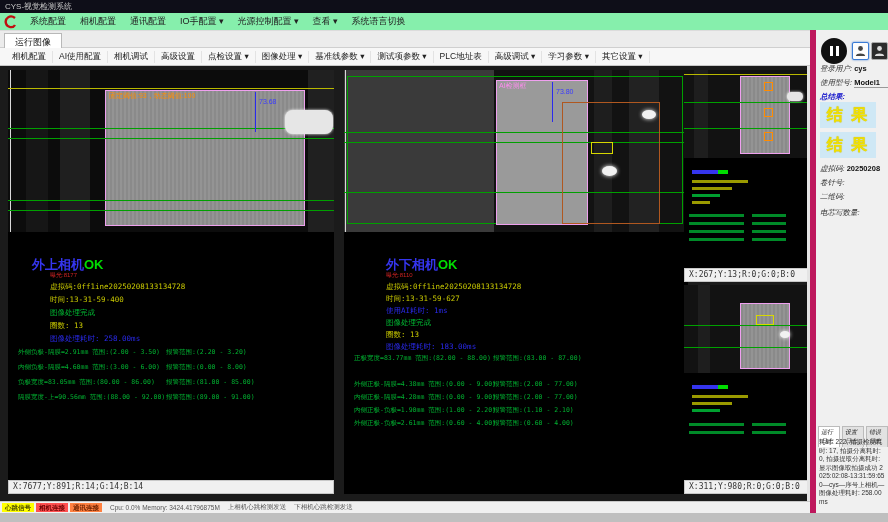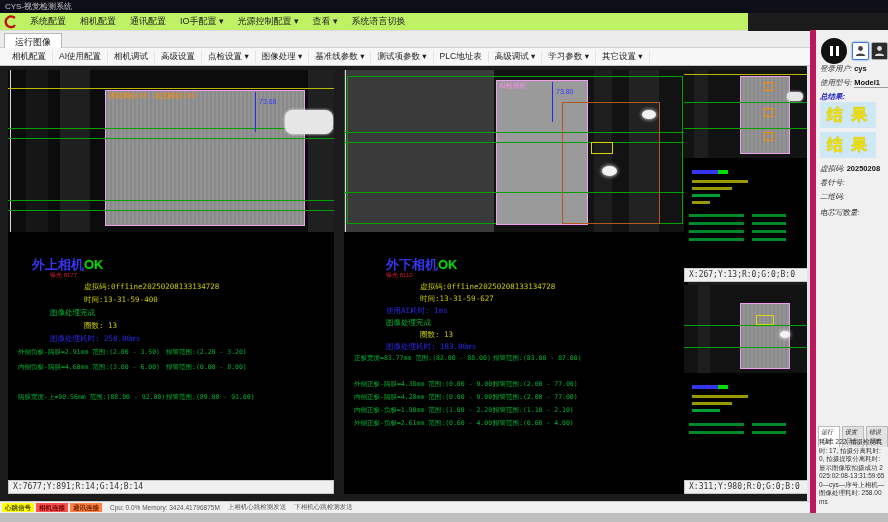--- a/index.html
+++ b/index.html
@@ -1,21 +1,21 @@
 <!DOCTYPE html>
 <html><head>
 <meta charset="utf-8">
 <style>
   * { box-sizing: border-box; margin: 0; padding: 0; }
   html,body { width:888px; height:522px; overflow:hidden; }
   body { position:relative; background:#1b1b1b; font-family:"Liberation Sans",sans-serif; }
 
   
   .titlebar { position:absolute; left:0; top:0; width:888px; height:13px; background:#0e0e18; color:#c8c8c8; font-size:8px; line-height:13px; padding-left:5px; }
-  .menubar { position:absolute; left:0; top:13px; width:748px; height:18px; background:#bef264; border-bottom:1px solid #dcdcdc; display:flex; align-items:center; font-size:9px; color:#222; }
+  .menubar { position:absolute; left:0; top:13px; width:888px; height:18px; background:#86efac; border-bottom:1px solid #dcdcdc; display:flex; align-items:center; font-size:9px; color:#222; }
   .logo { width:16px; height:14px; margin:0 4px 0 3px; display:flex; align-items:center; }
   .menu-item { padding:0 7px; cursor:default; }
   .tabrow { position:absolute; left:0; top:31px; width:888px; height:17px; background:#ececec; border-bottom:1px solid #cfcfcf; font-size:9px; }
   .tab { position:absolute; left:4px; top:2px; padding:2px 10px 1px; background:#ffffff; border:1px solid #b8b8b8; border-bottom:none; color:#222; }
   .toolbar { position:absolute; left:0; top:48px; width:888px; height:18px; background:#f7f7f7; border-bottom:1px solid #c8c8c8; display:flex; align-items:center; font-size:8.5px; color:#222; padding-left:6px; }
   .tool-item { padding:0 6px; border-right:1px solid #e3e3e3; white-space:nowrap; }
 
   
   .view { position:absolute; background:#000; }
   .canvas { position:absolute; left:0; top:0; right:0; bottom:14px; background:#000; overflow:hidden; }
@@ -35,21 +35,21 @@
   .connector { position:absolute; background:#e6e6e6; border-radius:8px; box-shadow:0 0 3px #fff; }
   .brown-rect { position:absolute; border:1px solid #b05820; }
   .yellow-rect { position:absolute; border:1px solid #d8d800; }
   .spot { position:absolute; background:#f2f2f2; border-radius:50%; box-shadow:0 0 4px #fff; }
 
   .cam-title { position:absolute; font-size:13px; font-weight:bold; white-space:nowrap; }
   .t-blue  { color:#3535ee; }
   .t-ok    { color:#00dd00; }
   .t-red   { position:absolute; color:#cc2222; font-size:6px; white-space:nowrap; }
   .tl { position:absolute; font-size:7.5px; white-space:nowrap; font-family:"DejaVu Sans Mono",monospace; }
-  .c-yellow { color:#c9c900;margin-left:34px; }
+  .c-yellow { color:#c9c900; }
   .c-green  { color:#00bb33; }
   .c-blue   { color:#2a2aee; }
   .mrow { position:absolute; left:0; right:0; height:11px; }
   .mg { position:absolute; font-size:6.5px; color:#00b030; white-space:nowrap; font-family:"DejaVu Sans Mono",monospace; }
   .col1 { left:10px; }
   .col2 { left:158px; }
   .view-right .col2 { left:149px; }
 
   
   .bar { position:absolute; }
@@ -148,20 +148,24 @@
     <div class="tl c-green" style="left:42px; top:238px;">图像处理完成</div>
     <div class="tl c-yellow" style="left:42px; top:251px;">圈数: 13</div>
     <div class="tl c-blue" style="left:42px; top:264px;">图像处理耗时: 258.00ms</div>
     <div class="mrow" style="top:278px;">
       <span class="mg col1">外侧负极-隔膜=2.91mm 范围:(2.00 - 3.50)</span>
       <span class="mg col2">报警范围:(2.20 - 3.20)</span>
     </div>
     <div class="mrow" style="top:293px;">
       <span class="mg col1">内侧负极-隔膜=4.60mm 范围:(3.00 - 6.00)</span>
       <span class="mg col2">报警范围:(0.00 - 8.00)</span>
+    </div>
+    <div class="mrow" style="top:308px;">
+      <span class="mg col1">负极宽度=83.05mm 范围:(80.00 - 86.00)</span>
+      <span class="mg col2">报警范围:(81.00 - 85.00)</span>
     </div>
     <div class="mrow" style="top:323px;">
       <span class="mg col1">隔膜宽度-上=90.56mm 范围:(88.00 - 92.00)</span>
       <span class="mg col2">报警范围:(89.00 - 91.00)</span>
     </div>
   </div>
   <div class="vstatus">X:7677;Y:891;R:14;G:14;B:14</div>
 </div>
 
 <div class="view view-right" style="left:344px; top:70px; width:344px; height:424px;">

